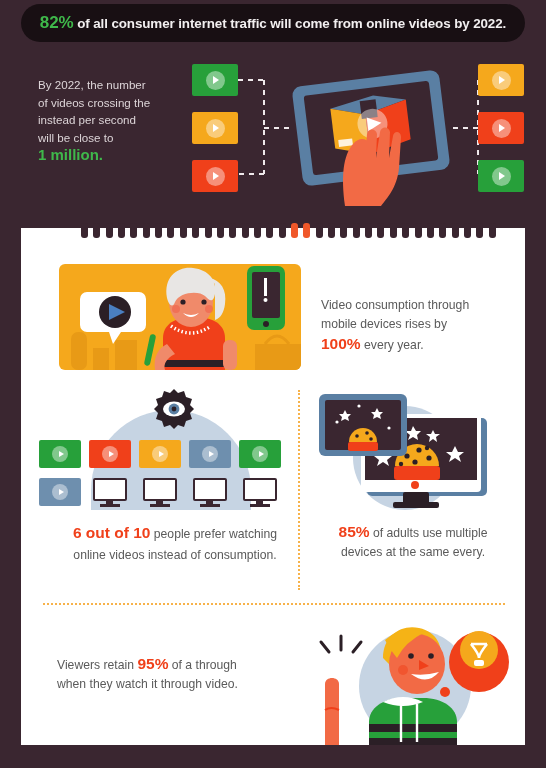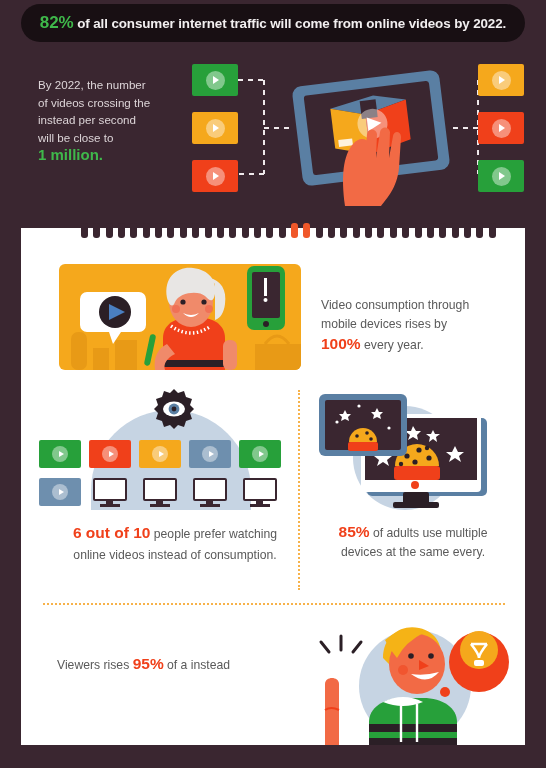--- a/index.html
+++ b/index.html
@@ -391,21 +391,22 @@
       </svg>
     </div>
     <div id="s2r-text">
       <span class="stat">85%</span><span> of adults use multiple</span><br>
       <span>devices at the same every.</span>
     </div>
   </div>
 
   <div id="s3">
     <div id="s3-text">
-      <span>Viewers rises </span><span class="stat">95%</span><span> of a instead</span><br>
+      <span>Viewers retain </span><span class="stat">95%</span><span> of a through</span><br>
+      <span>when they watch it through video.</span>
     </div>
     <div id="s3-art">
       <svg width="214" height="131" viewBox="0 0 214 131">
         <circle cx="104" cy="72" r="56" fill="#c6d4e3"></circle>
 
         <circle cx="168" cy="48" r="30" fill="#f0401a"></circle>
         <circle cx="168" cy="36" r="19" fill="#f5a81c"></circle>
         <path d="M160 30 q8 10 8 14 M176 30 q-8 10 -8 14 M160 30 h16" stroke="#fff" stroke-width="2.6" fill="none"></path>
         <rect x="163" y="46" width="10" height="6" rx="2" fill="#fff"></rect>
         <circle cx="134" cy="78" r="5" fill="#f0401a"></circle>

